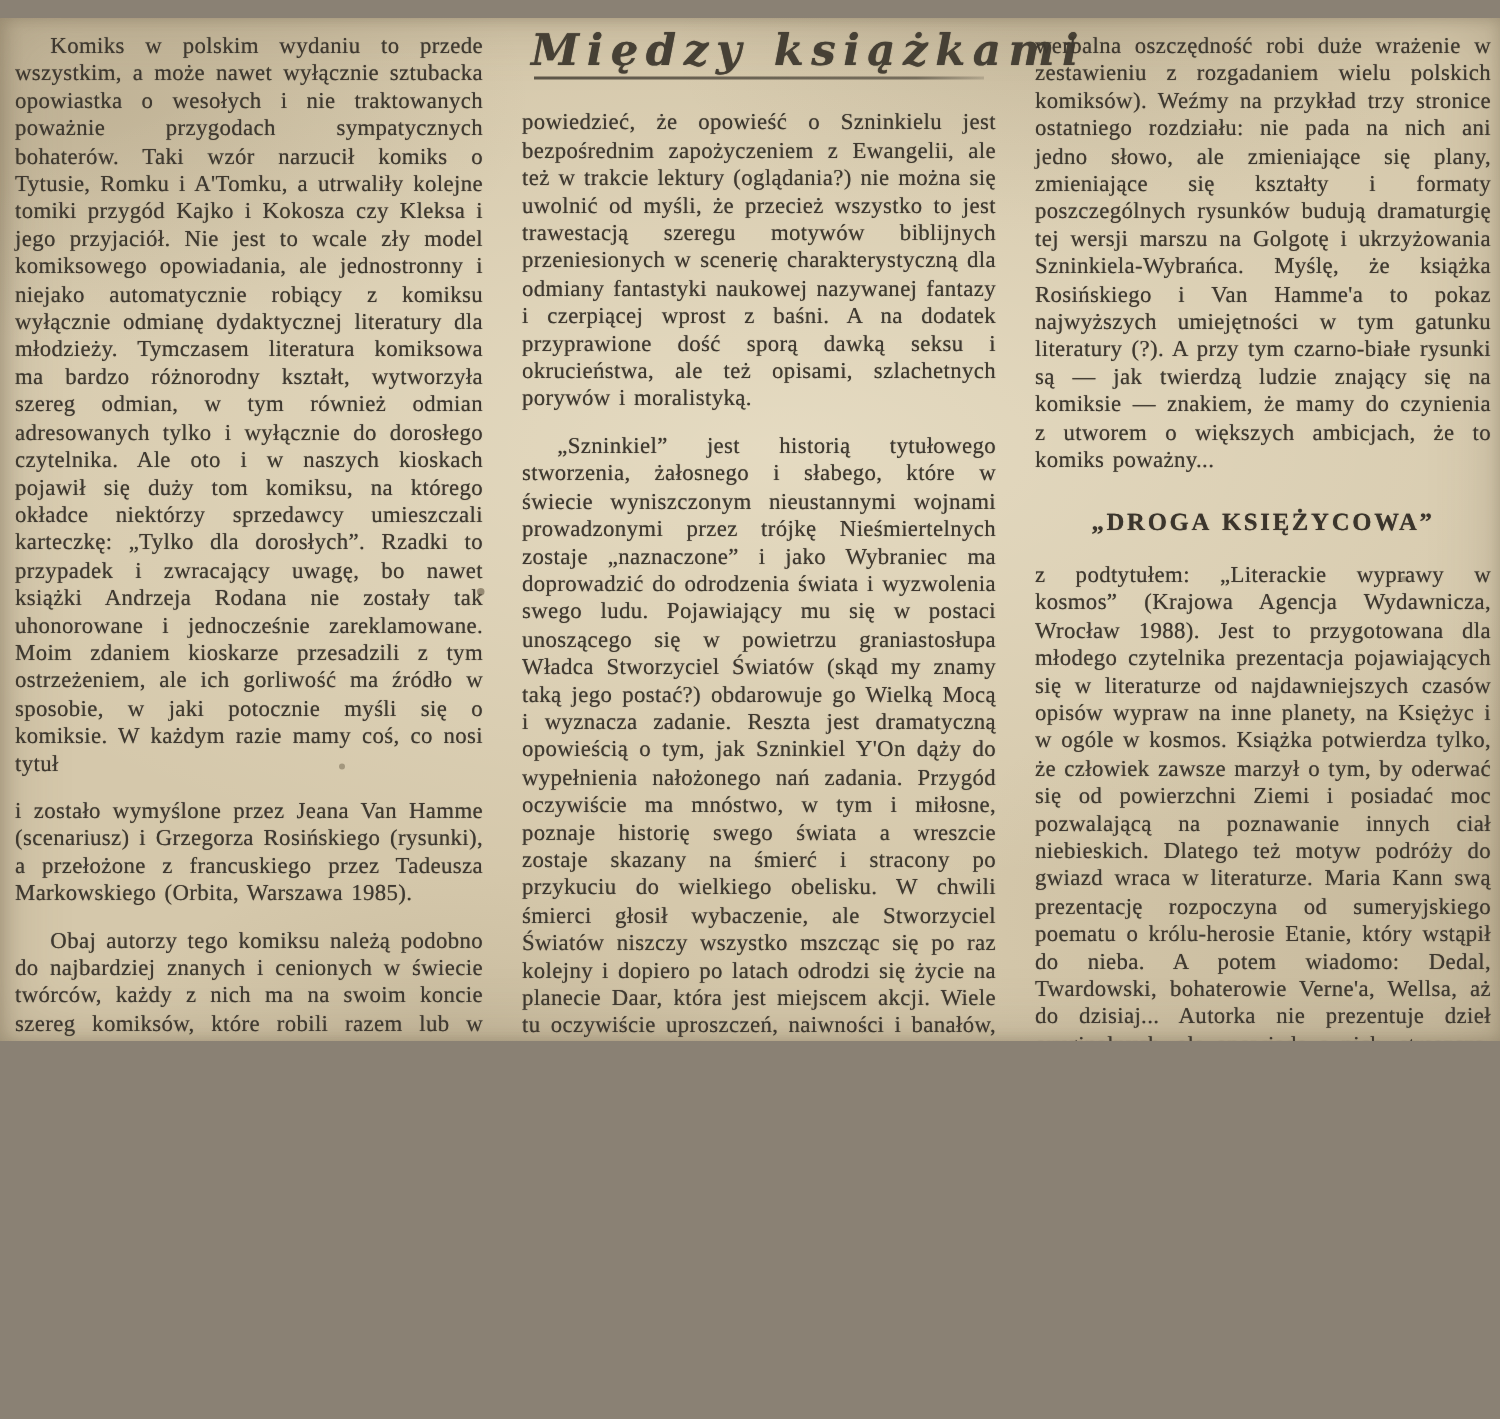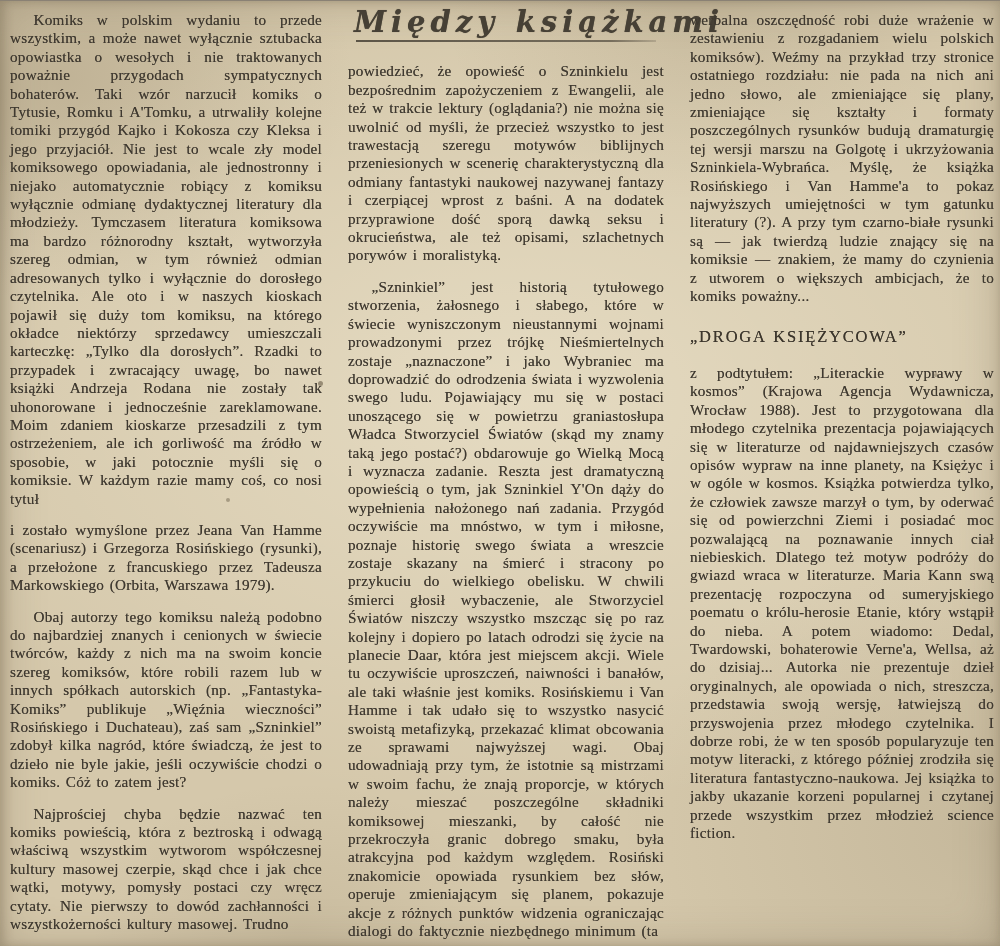--- a/index.html
+++ b/index.html
@@ -1,19 +1,19 @@
 <!DOCTYPE html>
 <html lang="pl"><head>
 <meta charset="utf-8">
 <style>
   html,body{margin:0;padding:0;background:#8a8174;}
   .page{
     position:relative;
-    width:1000px;height:946px;
-    margin:1px auto;
+    width:1000px;height:682px;
+    margin:12px auto;
     overflow:hidden;
     background-color:#d5c8ab;
     background-image:
       radial-gradient(90% 60% at 52% 42%, rgba(255,249,230,0.38), rgba(255,249,230,0) 72%),
       radial-gradient(42% 34% at 6% 8%, rgba(108,93,66,0.20), rgba(108,93,66,0) 70%),
       radial-gradient(36% 26% at 70% 3%, rgba(108,93,66,0.12), rgba(108,93,66,0) 70%),
       radial-gradient(50% 42% at 98% 88%, rgba(108,93,66,0.14), rgba(108,93,66,0) 72%),
       radial-gradient(30% 22% at 30% 98%, rgba(108,93,66,0.10), rgba(108,93,66,0) 70%);
     box-shadow:
       inset 0 0 46px rgba(92,79,56,0.28),
@@ -60,41 +60,42 @@
     white-space:nowrap;
   }
   .title-rule{
     height:2px;
     background:linear-gradient(90deg, rgba(70,64,53,0.85), rgba(70,64,53,0.65) 85%, rgba(70,64,53,0.2));
     width:300px;
     margin-left:2px;
   }
   h2.section{
     font-size:16.5px;
-    font-weight:normal;
+    font-weight:bold;
+    text-align:center;
     letter-spacing:1.8px;
     margin:22px 0 18px 0;
     color:#3b352c;
     text-shadow:0 0 0.6px rgba(59,53,44,0.8);
   }
   .speck{position:absolute;border-radius:50%;background:rgba(80,68,48,0.5);}
   .speck.s1{width:5px;height:5px;left:318px;top:380px;}
   .speck.s2{width:4px;height:4px;left:934px;top:372px;background:rgba(80,68,48,0.35);}
   .speck.s3{width:6px;height:4px;left:560px;top:762px;background:rgba(122,76,40,0.30);}
   .speck.s4{width:4px;height:4px;left:226px;top:497px;background:rgba(80,68,48,0.38);}
 </style>
 </head>
 <body>
 
 <div class="page">
   <div class="columns">
 
     <div class="col col1 bodytext">
       <p class="ind">Komiks w polskim wydaniu to przede wszystkim, a może nawet wyłącznie sztubacka opowiastka o wesołych i nie traktowanych poważnie przygodach sympatycznych bohaterów. Taki wzór narzucił komiks o Tytusie, Romku i A'Tomku, a utrwaliły kolejne tomiki przygód Kajko i Kokosza czy Kleksa i jego przyjaciół. Nie jest to wcale zły model komiksowego opowiadania, ale jednostronny i niejako automatycznie robiący z komiksu wyłącznie odmianę dydaktycznej literatury dla młodzieży. Tymczasem literatura komiksowa ma bardzo różnorodny kształt, wytworzyła szereg odmian, w tym również odmian adresowanych tylko i wyłącznie do dorosłego czytelnika. Ale oto i w naszych kioskach pojawił się duży tom komiksu, na którego okładce niektórzy sprzedawcy umieszczali karteczkę: „Tylko dla dorosłych”. Rzadki to przypadek i zwracający uwagę, bo nawet książki Andrzeja Rodana nie zostały tak uhonorowane i jednocześnie zareklamowane. Moim zdaniem kioskarze przesadzili z tym ostrzeżeniem, ale ich gorliwość ma źródło w sposobie, w jaki potocznie myśli się o komiksie. W każdym razie mamy coś, co nosi tytuł</p>
-      <p class="cont">i zostało wymyślone przez Jeana Van Hamme (scenariusz) i Grzegorza Rosińskiego (rysunki), a przełożone z francuskiego przez Tadeusza Markowskiego (Orbita, Warszawa 1979).</p>
+      <p class="cont">i zostało wymyślone przez Jeana Van Hamme (scenariusz) i Grzegorza Rosińskiego (rysunki), a przełożone z francuskiego przez Tadeusza Markowskiego (Orbita, Warszawa 1985).</p>
       <p class="ind">Obaj autorzy tego komiksu należą podobno do najbardziej znanych i cenionych w świecie twórców, każdy z nich ma na swoim koncie szereg komiksów, które robili razem lub w innych spółkach autorskich (np. „Fantastyka-Komiks” publikuje „Więźnia wieczności” Rosińskiego i Duchateau), zaś sam „Szninkiel” zdobył kilka nagród, które świadczą, że jest to dzieło nie byle jakie, jeśli oczywiście chodzi o komiks. Cóż to zatem jest?</p>
       <p class="ind">Najprościej chyba będzie nazwać ten komiks powieścią, która z beztroską i odwagą właściwą wszystkim wytworom współczesnej kultury masowej czerpie, skąd chce i jak chce wątki, motywy, pomysły postaci czy wręcz cytaty. Nie pierwszy to dowód zachłanności i wszystkożerności kultury masowej. Trudno</p>
     </div>
 
     <div class="col col2 bodytext">
       <div class="masthead">
         <h1 class="title">Między książkami</h1>
         <div class="title-rule"></div>
       </div>
       <p class="cont">powiedzieć, że opowieść o Szninkielu jest bezpośrednim zapożyczeniem z Ewangelii, ale też w trakcie lektury (oglądania?) nie można się uwolnić od myśli, że przecież wszystko to jest trawestacją szeregu motywów biblijnych przeniesionych w scenerię charakterystyczną dla odmiany fantastyki naukowej nazywanej fantazy i czerpiącej wprost z baśni. A na dodatek przyprawione dość sporą dawką seksu i okrucieństwa, ale też opisami, szlachetnych porywów i moralistyką.</p>

